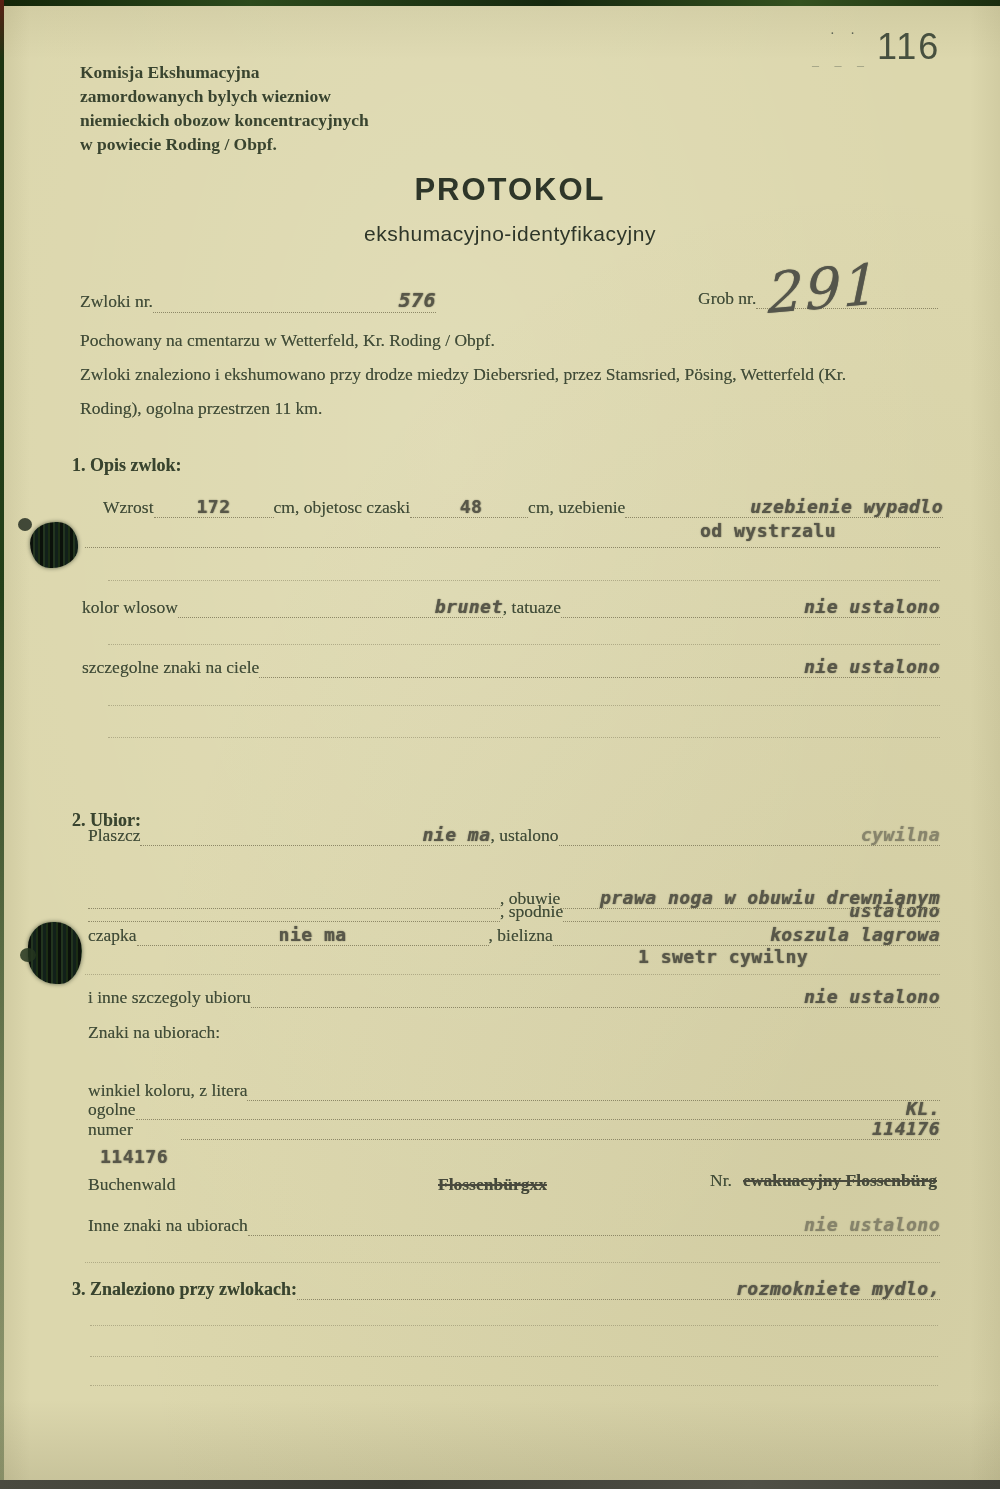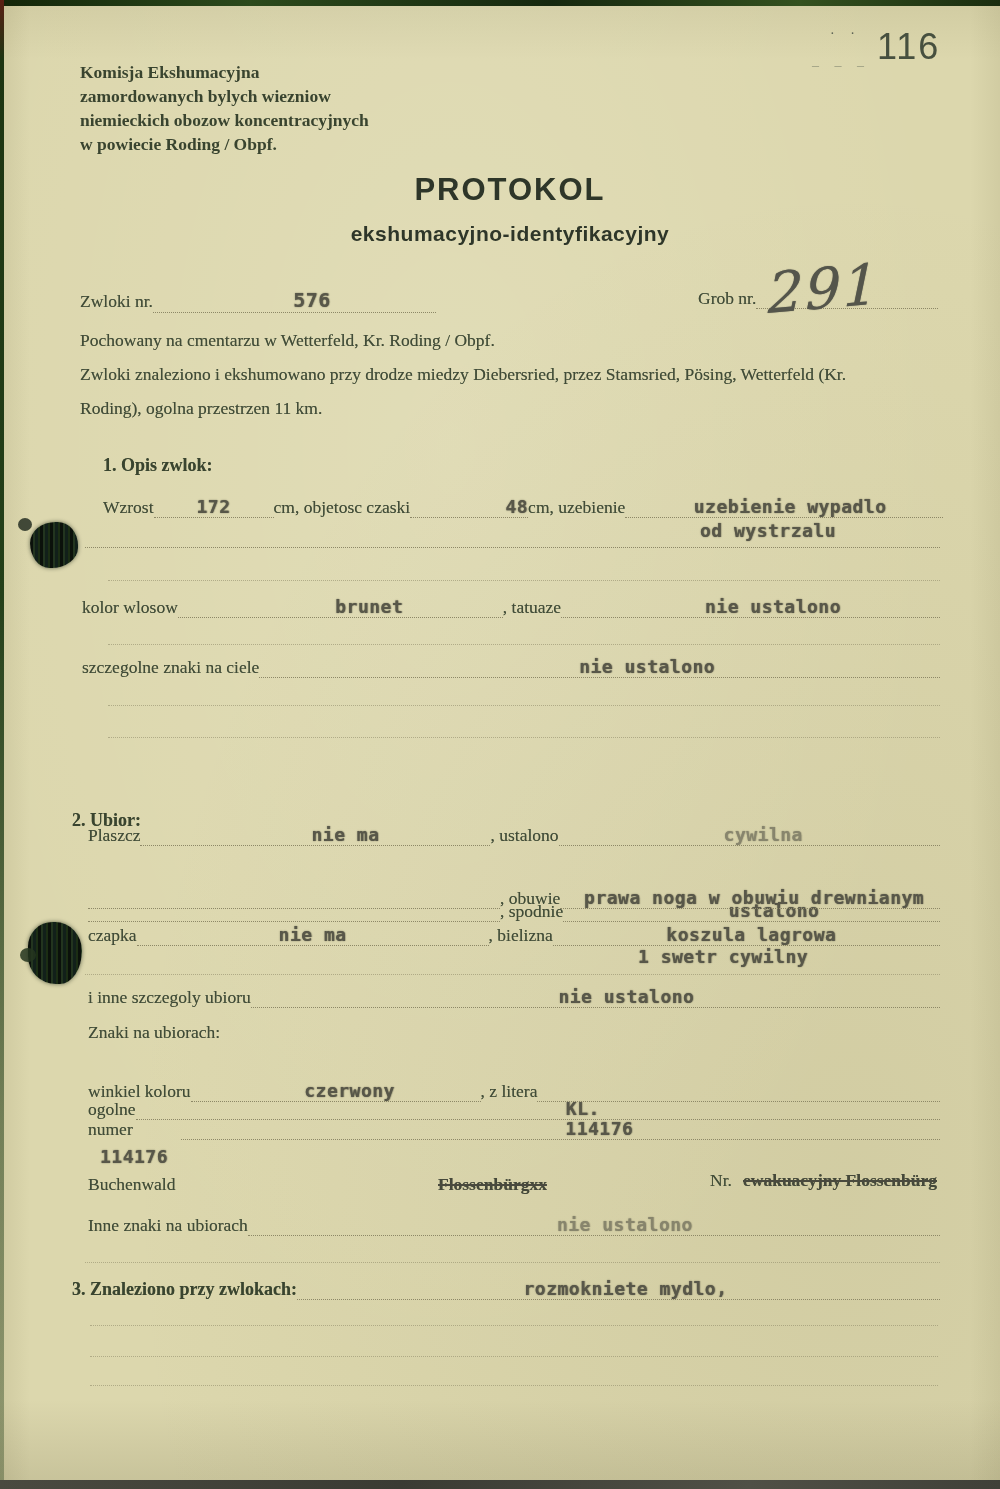--- a/index.html
+++ b/index.html
@@ -31,21 +31,21 @@
     text-shadow:0 0 .6px rgba(55,70,45,.55);
   }
   .bold{font-weight:700;}
   .row{position:absolute;display:flex;align-items:baseline;}
   .entry{
     border-bottom:1.5px dotted var(--dot);
     text-align:center;white-space:nowrap;
     flex:0 0 auto;
   }
   .entry.grow{flex:1 1 auto;}
-  .entry.left{text-align:center;}
+  .entry.left{text-align:right;font-style:italic;}
   .typed{
     font-family:"DejaVu Sans Mono",monospace;
     font-weight:700;font-size:18px;color:var(--typed);
     letter-spacing:.5px;white-space:nowrap;
     text-shadow:0 0 1.3px rgba(72,72,56,.85), 1px 0 0 rgba(72,72,56,.18);
   }
   .faded{opacity:.62;}
   .struck{text-decoration:line-through;text-decoration-thickness:2px;text-decoration-color:#4a4a3e;}
   .hand{
     font-family:"DejaVu Serif",serif;font-style:italic;
@@ -55,21 +55,21 @@
   }
   .hline{position:absolute;height:0;border-top:1.5px dotted var(--dot);}
   .dim{opacity:.55;}
   .title-main{
     font-family:"Liberation Sans","DejaVu Sans",sans-serif;
     font-weight:700;font-size:31px;color:var(--ink-dark);
     letter-spacing:2px;text-align:center;
   }
   .title-sub{
     font-family:"Liberation Sans","DejaVu Sans",sans-serif;
-    font-weight:700;font-size:21px;color:var(--ink-dark);
+    font-weight:400;font-size:21px;color:var(--ink-dark);
     letter-spacing:.5px;text-align:center;
   }
   .pagenum{
     font-family:"Liberation Sans","DejaVu Sans",sans-serif;
     font-size:36px;color:#47503f;letter-spacing:2px;
   }
   .letterhead{line-height:24px;font-size:17.5px;font-weight:700;color:#39442f;}
   .heading{font-size:18px;font-weight:700;color:#39442f;}
   
   .edge-top{left:0;top:0;width:1000px;height:6px;
@@ -120,27 +120,27 @@
 <div class="row" style="left:698px;top:288px;width:240px;">
   <span class="lbl">Grob nr.</span>
   <span class="entry grow">&nbsp;</span>
 </div>
 <span class="abs hand" style="left:768px;top:256px;">291</span>
 
 <div class="abs lbl" style="left:80px;top:330px;">Pochowany na cmentarzu w Wetterfeld, Kr. Roding / Obpf.</div>
 <div class="abs lbl" style="left:80px;top:364px;">Zwloki znaleziono i ekshumowano przy drodze miedzy Diebersried, przez Stamsried, Pösing, Wetterfeld (Kr.</div>
 <div class="abs lbl" style="left:80px;top:398px;">Roding), ogolna przestrzen 11 km.</div>
 
-<div class="abs lbl heading" style="left:72px;top:455px;margin-left:31px;">1. Opis zwlok:</div>
+<div class="abs lbl heading" style="left:72px;top:455px;">1. Opis zwlok:</div>
 
 <div class="row" style="left:103px;top:496px;width:840px;">
   <span class="lbl">Wzrost</span>
   <span class="entry" style="width:120px;"><span class="typed">172</span></span>
   <span class="lbl">cm, objetosc czaski</span>
-  <span class="entry" style="width:118px;text-align:right;padding-left:4px;"><span class="typed">48</span></span>
+  <span class="entry" style="width:118px;text-align:center;padding-left:4px;"><span class="typed">48</span></span>
   <span class="lbl">cm, uzebienie</span>
   <span class="entry grow left" style="padding-left:12px;"><span class="typed">uzebienie wypadlo</span></span>
 </div>
 <span class="abs typed" style="left:700px;top:520px;">od wystrzalu</span>
 <div class="hline" style="left:85px;top:547px;width:855px;"></div>
 <div class="hline dim" style="left:108px;top:580px;width:832px;"></div>
 
 <div class="row" style="left:82px;top:596px;width:858px;">
   <span class="lbl">kolor wlosow</span>
   <span class="entry left" style="width:325px;padding-left:58px;"><span class="typed">brunet</span></span>
@@ -193,21 +193,20 @@
 
 <div class="abs lbl" style="left:88px;top:1022px;">Znaki na ubiorach:</div>
 
 <div class="row" style="left:88px;top:1050px;width:852px;margin-top:48px;">
   <span class="lbl">ogolne</span>
   <span class="entry grow left" style="padding-left:90px;"><span class="typed">KL.</span></span>
 </div>
 
 <div class="row" style="left:88px;top:1080px;width:852px;">
   <span class="lbl">winkiel koloru</span>
-  <span class="entry left" style="width:290px;padding-left:28px;"><span class="typed">czerwony</span></span>
   <span class="lbl">, z litera</span>
   <span class="entry grow">&nbsp;</span>
 </div>
 
 <div class="row" style="left:88px;top:1118px;width:852px;gap:48px;">
   <span class="lbl">numer</span>
   <span class="entry grow left" style="padding-left:78px;"><span class="typed">114176</span></span>
 </div>
 <span class="abs typed" style="left:100px;top:1146px;">114176</span>
 

